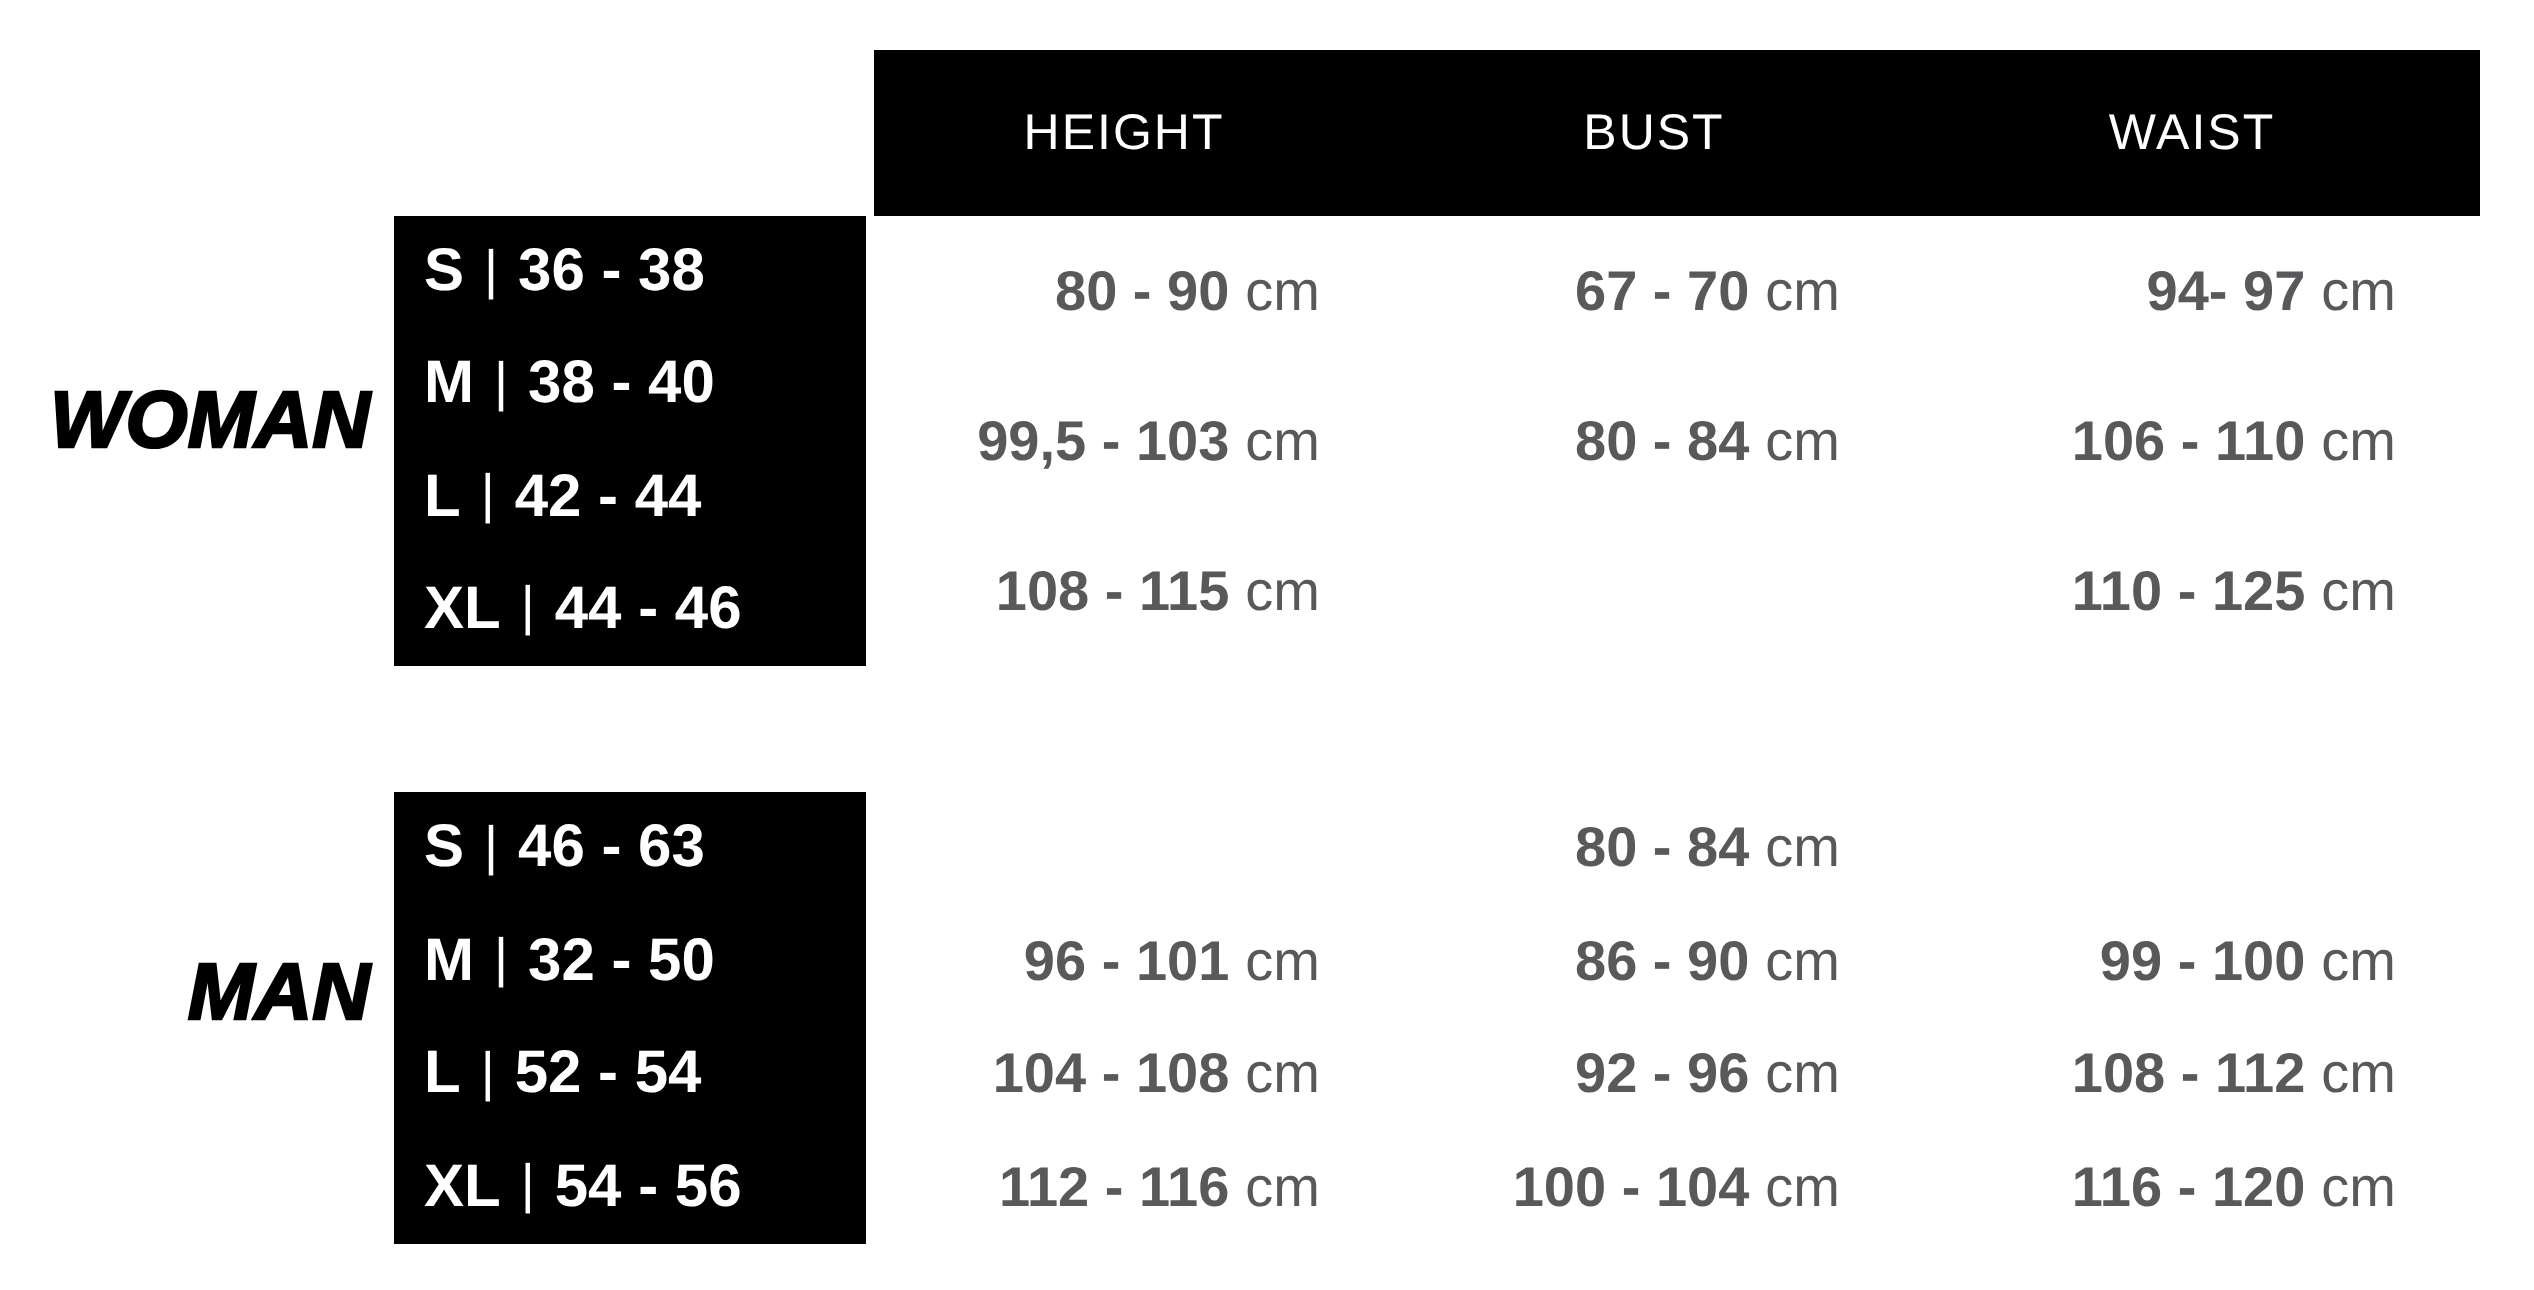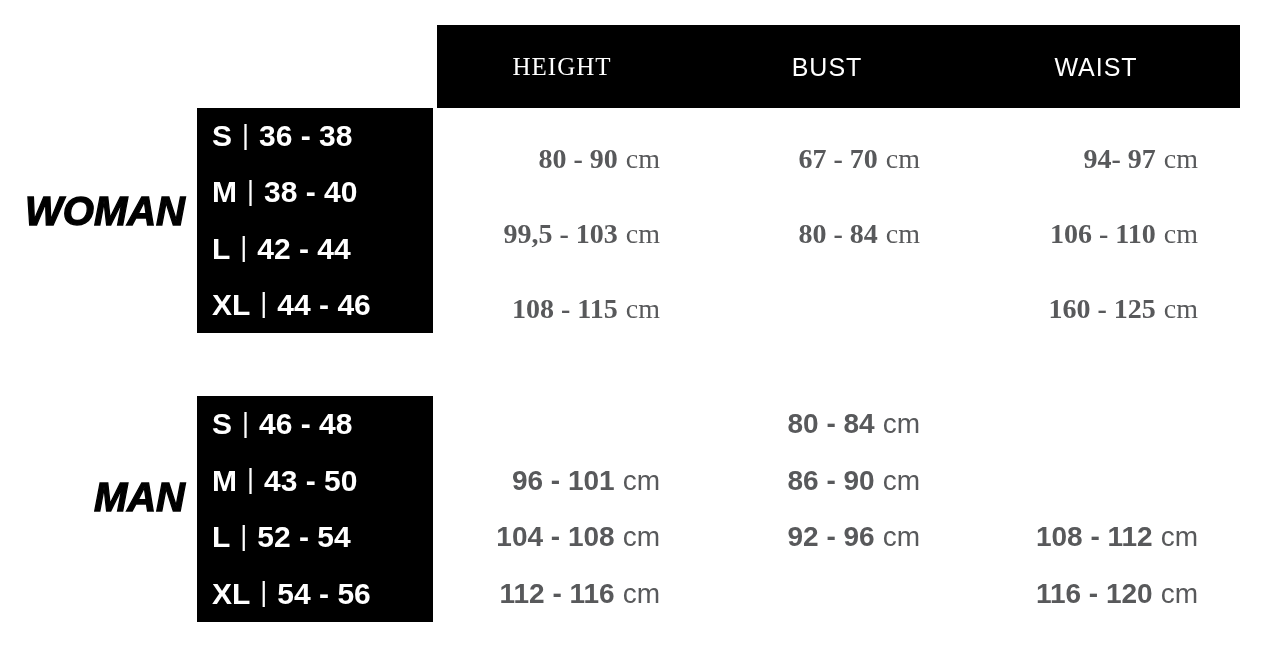--- a/index.html
+++ b/index.html
@@ -6,21 +6,21 @@
   .canvas{
     position:relative;width:1267px;height:645px;background:#ffffff;
     font-family:"Liberation Sans",sans-serif;overflow:hidden;
   }
   
   .header-bar{position:absolute;left:437px;top:25px;width:803px;height:83px;background:#000000;}
   .hcol{
     position:absolute;top:50%;transform:translate(-50%,-50%);
     color:#ffffff;font-size:25px;font-weight:400;letter-spacing:1px;white-space:nowrap;
   }
-  .hcol-height{left:125px;font-family:Liberation Serif, serif;}
+  .hcol-height{left:125px;}
   .hcol-bust{left:390px;}
   .hcol-waist{left:659px;}
   
   .gender-label{
     position:absolute;right:1082px;transform:translateY(-50%);
     font-size:40px;font-weight:900;font-style:italic;color:#000000;
     -webkit-text-stroke:1.3px #000000;white-space:nowrap;
   }
   .label-woman{top:211px;}
   .label-man{top:497px;}
@@ -33,21 +33,21 @@
   .box-man{top:396px;height:226px;}
   .size-row{
     flex:1;display:flex;align-items:center;padding-left:15px;
     color:#ffffff;font-size:30px;white-space:nowrap;
   }
   .size-letter{font-weight:700;}
   .size-sep{margin:0 10px;font-weight:400;font-size:27px;position:relative;top:-1px;}
   .size-range{font-weight:700;}
   
   .rows-grid{position:absolute;left:0;width:1267px;display:flex;flex-direction:column;}
-  .rows-woman{top:121px;height:225px;font-family:Liberation Serif, serif;}
+  .rows-woman{top:108px;height:225px;}
   .rows-man{top:396px;height:226px;}
   .data-row{flex:1;position:relative;}
   .cell{
     position:absolute;top:50%;transform:translateY(-50%);
     white-space:nowrap;font-size:28px;color:#58595b;
   }
   .cell-height{right:607px;}
   .cell-bust{right:347px;}
   .cell-waist{right:69px;}
   .val{font-weight:700;}
@@ -96,59 +96,61 @@
       <div class="cell cell-bust"><span class="val">67 - 70</span><span class="unit">cm</span></div>
       <div class="cell cell-waist"><span class="val">94- 97</span><span class="unit">cm</span></div>
     </div>
     <div class="data-row">
       <div class="cell cell-height"><span class="val">99,5 - 103</span><span class="unit">cm</span></div>
       <div class="cell cell-bust"><span class="val">80 - 84</span><span class="unit">cm</span></div>
       <div class="cell cell-waist"><span class="val">106 - 110</span><span class="unit">cm</span></div>
     </div>
     <div class="data-row">
       <div class="cell cell-height"><span class="val">108 - 115</span><span class="unit">cm</span></div>
-      <div class="cell cell-waist"><span class="val">160 - 125</span><span class="unit">cm</span></div>
+      <div class="cell cell-waist"><span class="val">110 - 125</span><span class="unit">cm</span></div>
     </div>
   </div>
 
   <div class="sizes-box box-man">
     <div class="size-row">
       <span class="size-letter">S</span>
       <span class="size-sep">|</span>
-      <span class="size-range">46 - 48</span>
+      <span class="size-range">46 - 63</span>
     </div>
     <div class="size-row">
       <span class="size-letter">M</span>
       <span class="size-sep">|</span>
-      <span class="size-range">43 - 50</span>
+      <span class="size-range">32 - 50</span>
     </div>
     <div class="size-row">
       <span class="size-letter">L</span>
       <span class="size-sep">|</span>
       <span class="size-range">52 - 54</span>
     </div>
     <div class="size-row">
       <span class="size-letter">XL</span>
       <span class="size-sep">|</span>
       <span class="size-range">54 - 56</span>
     </div>
   </div>
 
   <div class="rows-grid rows-man">
     <div class="data-row">
       <div class="cell cell-bust"><span class="val">80 - 84</span><span class="unit">cm</span></div>
     </div>
     <div class="data-row">
       <div class="cell cell-height"><span class="val">96 - 101</span><span class="unit">cm</span></div>
       <div class="cell cell-bust"><span class="val">86 - 90</span><span class="unit">cm</span></div>
+      <div class="cell cell-waist"><span class="val">99 - 100</span><span class="unit">cm</span></div>
     </div>
     <div class="data-row">
       <div class="cell cell-height"><span class="val">104 - 108</span><span class="unit">cm</span></div>
       <div class="cell cell-bust"><span class="val">92 - 96</span><span class="unit">cm</span></div>
       <div class="cell cell-waist"><span class="val">108 - 112</span><span class="unit">cm</span></div>
     </div>
     <div class="data-row">
       <div class="cell cell-height"><span class="val">112 - 116</span><span class="unit">cm</span></div>
+      <div class="cell cell-bust"><span class="val">100 - 104</span><span class="unit">cm</span></div>
       <div class="cell cell-waist"><span class="val">116 - 120</span><span class="unit">cm</span></div>
     </div>
   </div>
 
 </div>
 
 </body></html>

